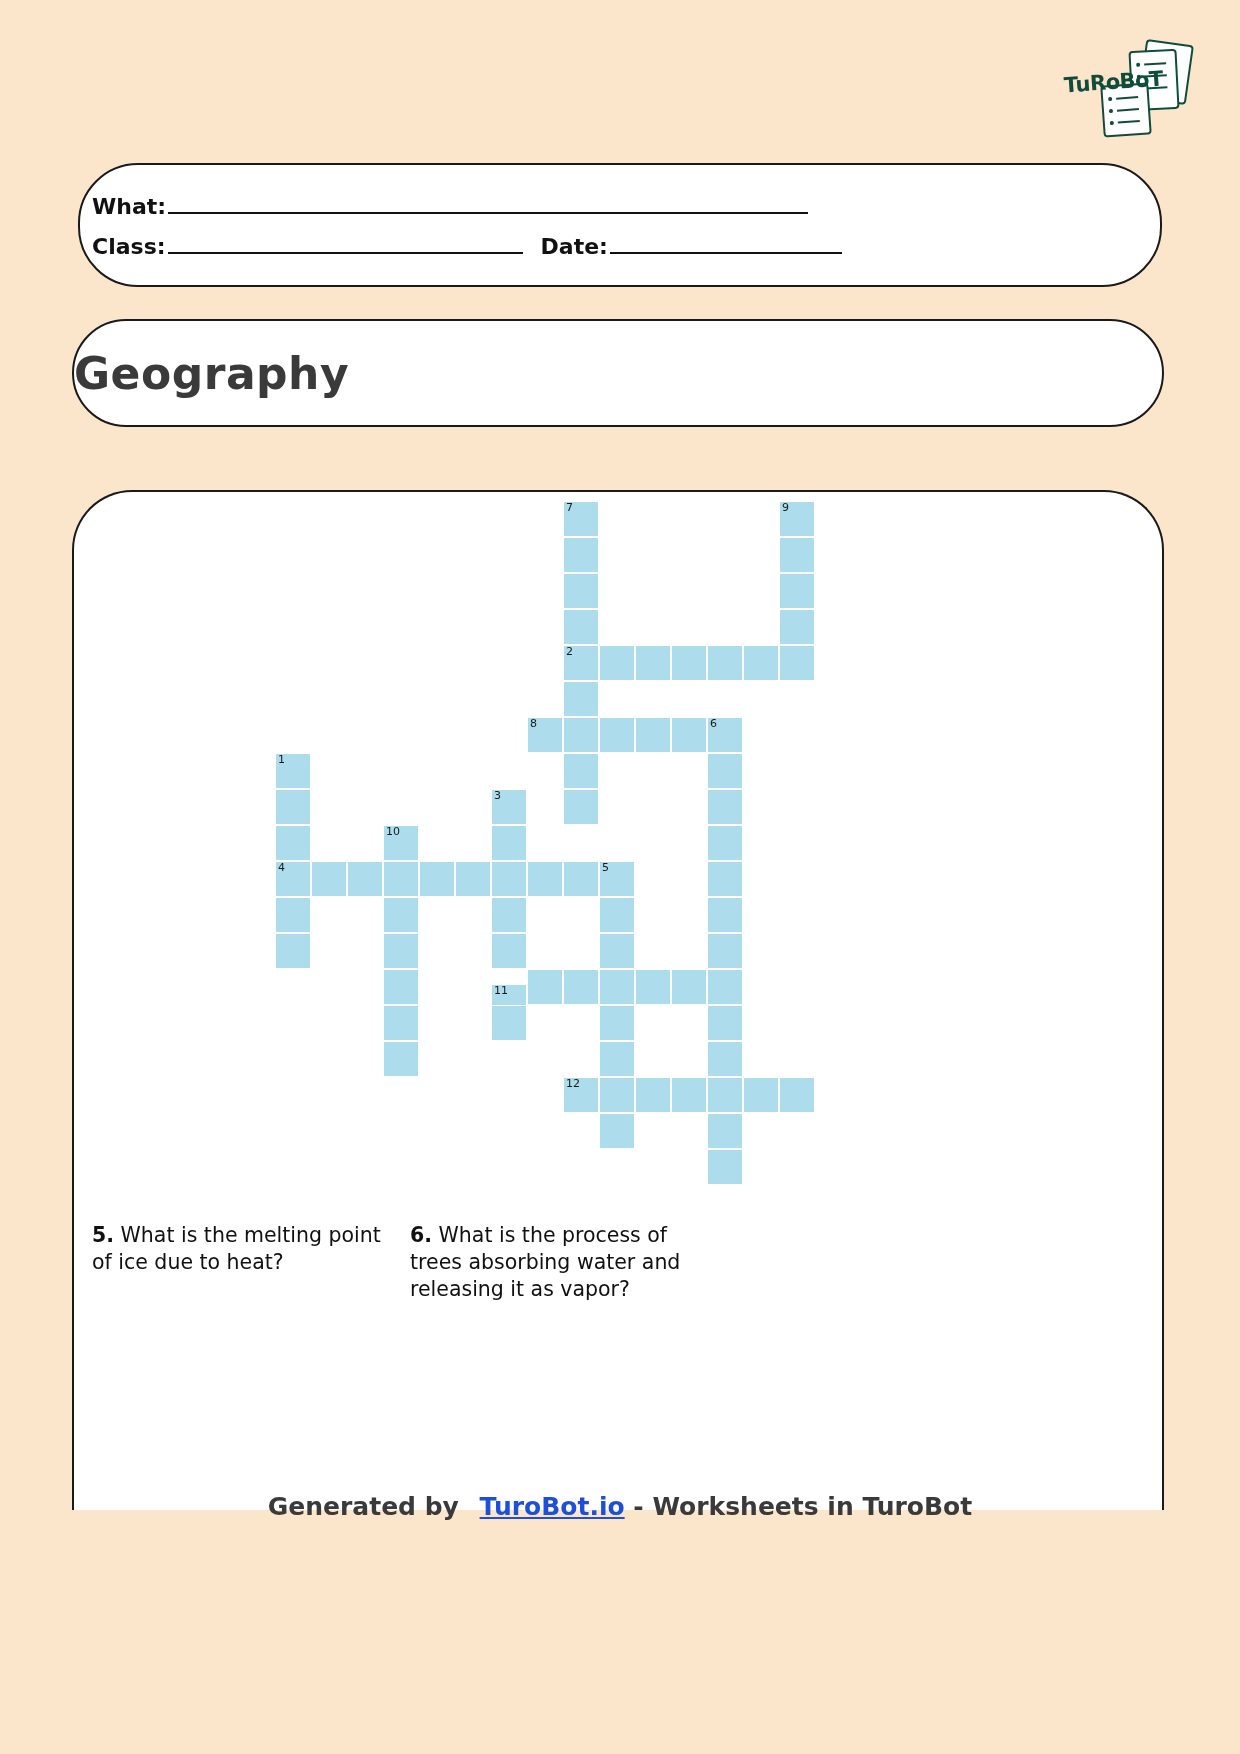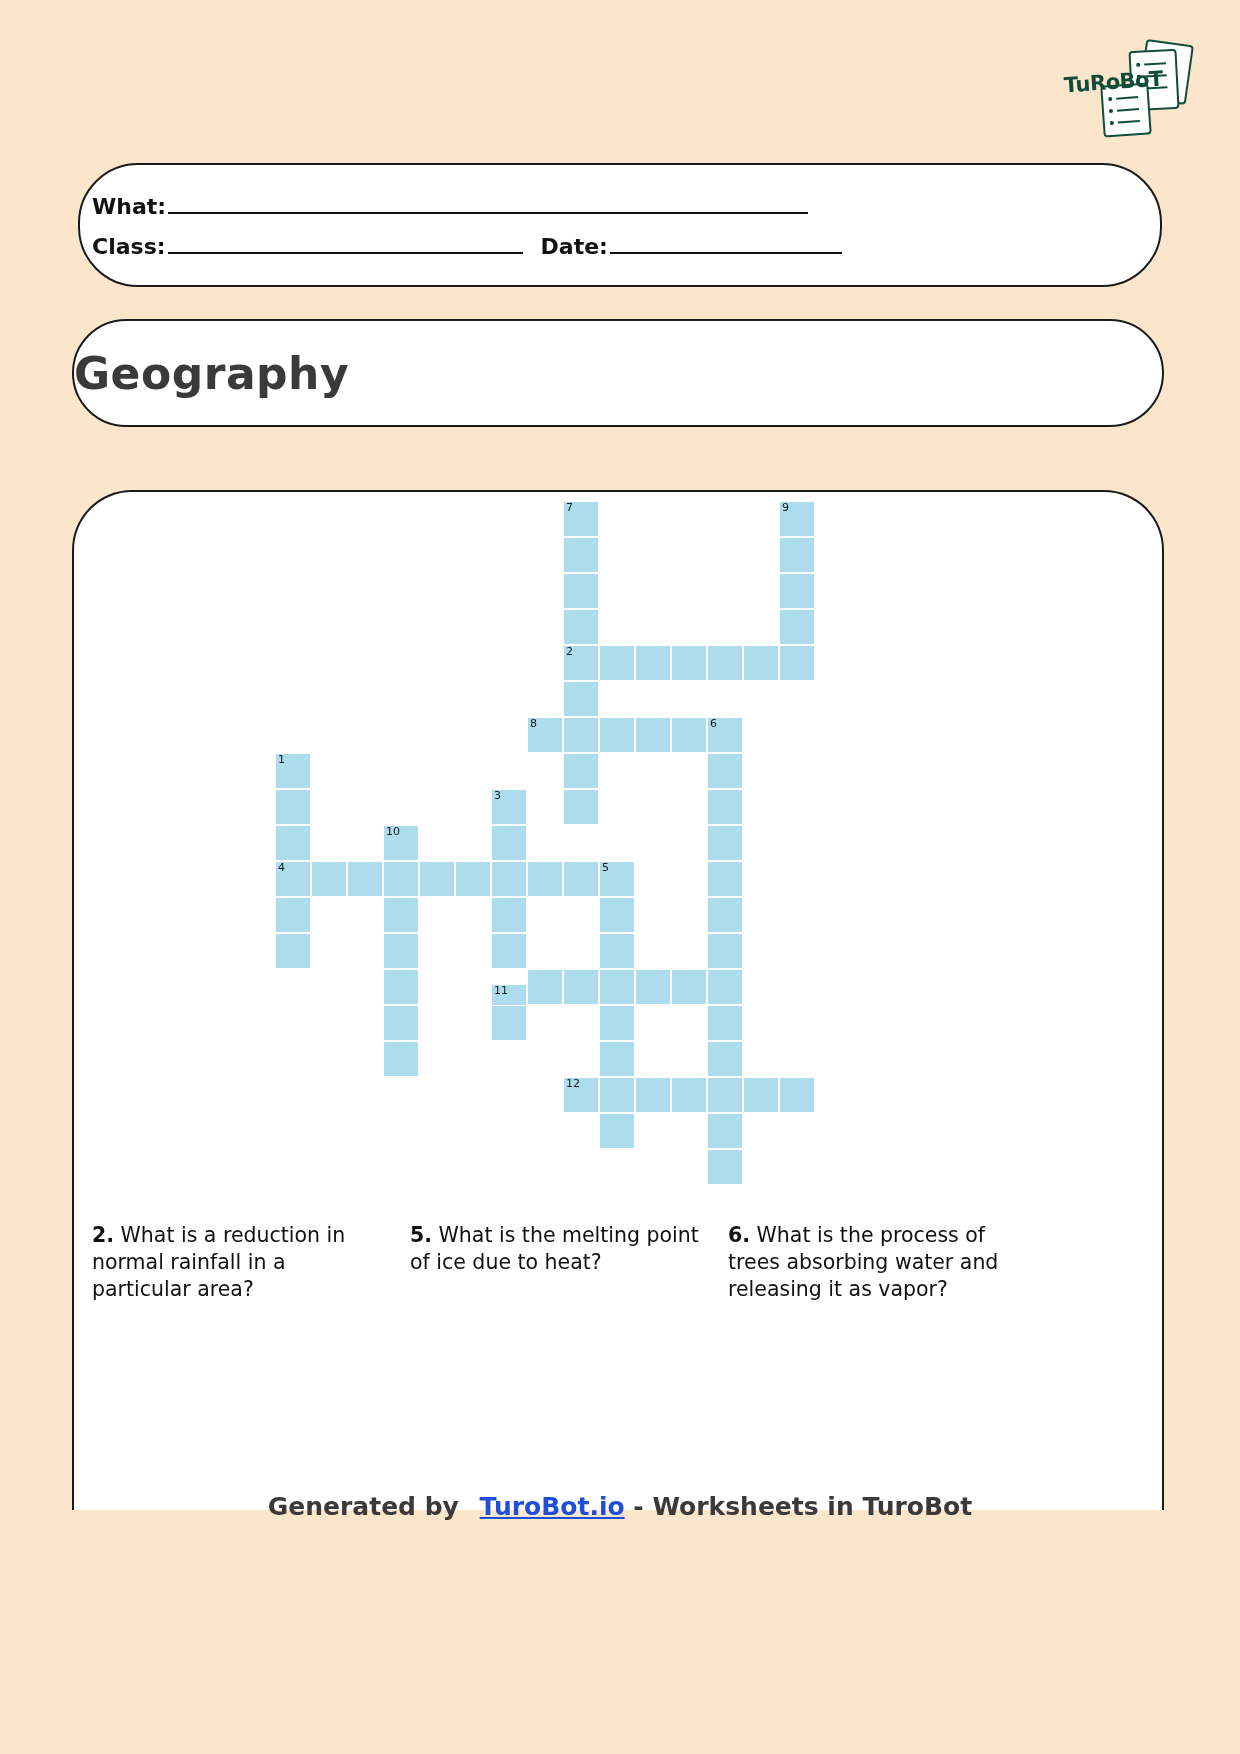--- a/index.html
+++ b/index.html
@@ -337,20 +337,19 @@
     <div class="cell" style="left: 288px; top: 576px;">
       <span class="num">12</span>
     </div>
     <div class="cell" style="left: 360px; top: 576px;"></div>
     <div class="cell" style="left: 396px; top: 576px;"></div>
     <div class="cell" style="left: 468px; top: 576px;"></div>
     <div class="cell" style="left: 504px; top: 576px;"></div>
   </div>
 
 <div id="clues">
-    <div class="clue"><b>2.</b><span> What is a reduction in normal rainfall in a particular area?</span></div>
     <div class="clue"><b>5.</b><span> What is the melting point of ice due to heat?</span></div>
     <div class="clue"><b>6.</b><span> What is the process of trees absorbing water and releasing it as vapor?</span></div>
   </div>
 
 <div id="footer">
   <span>Generated by </span><span class="link">TuroBot.io</span><span> - Worksheets in TuroBot</span>
 </div>
 
 </body></html>

